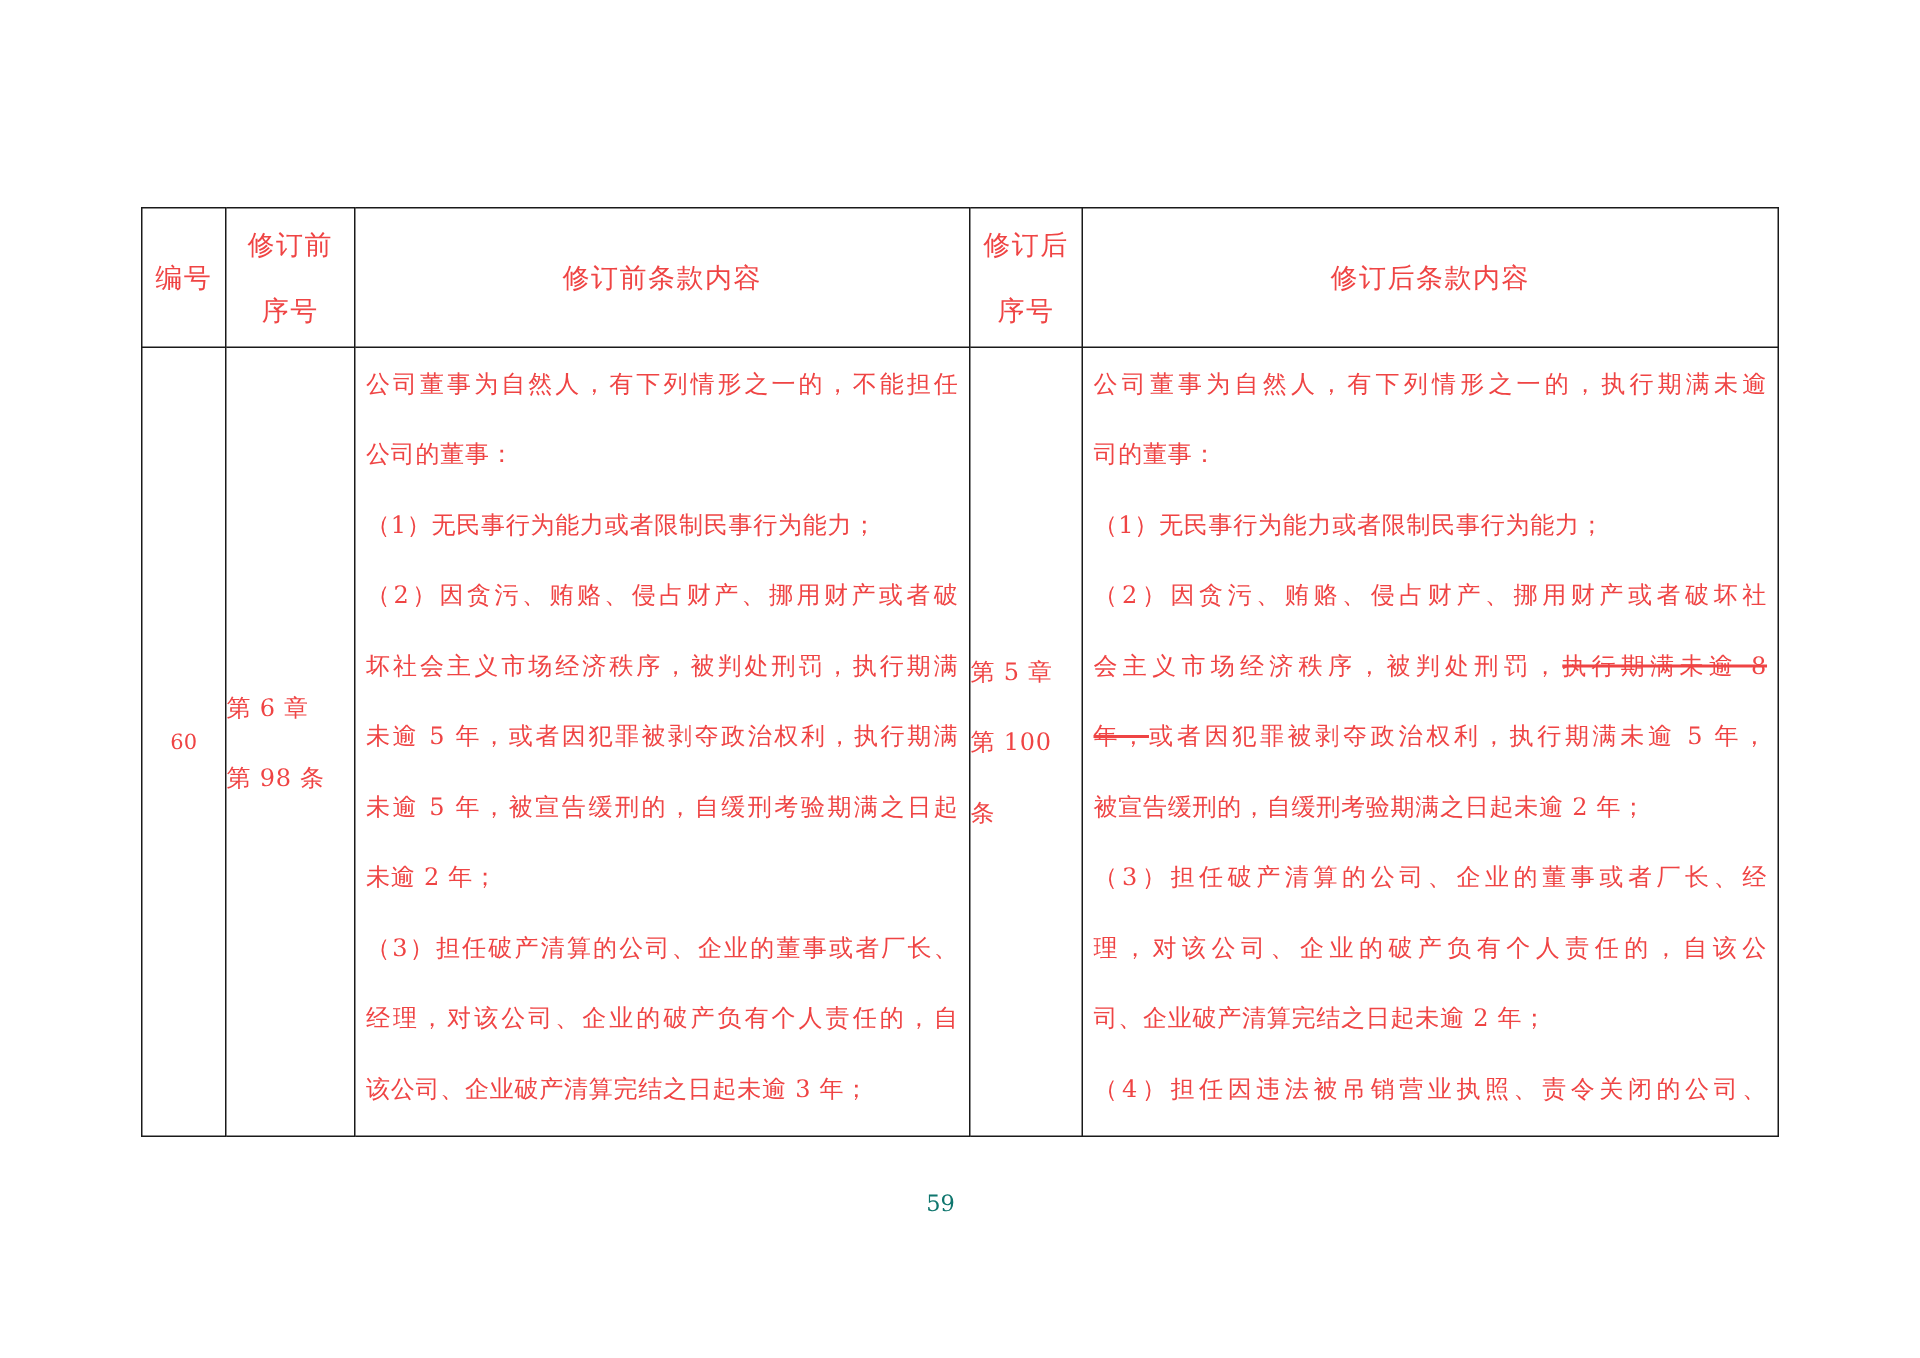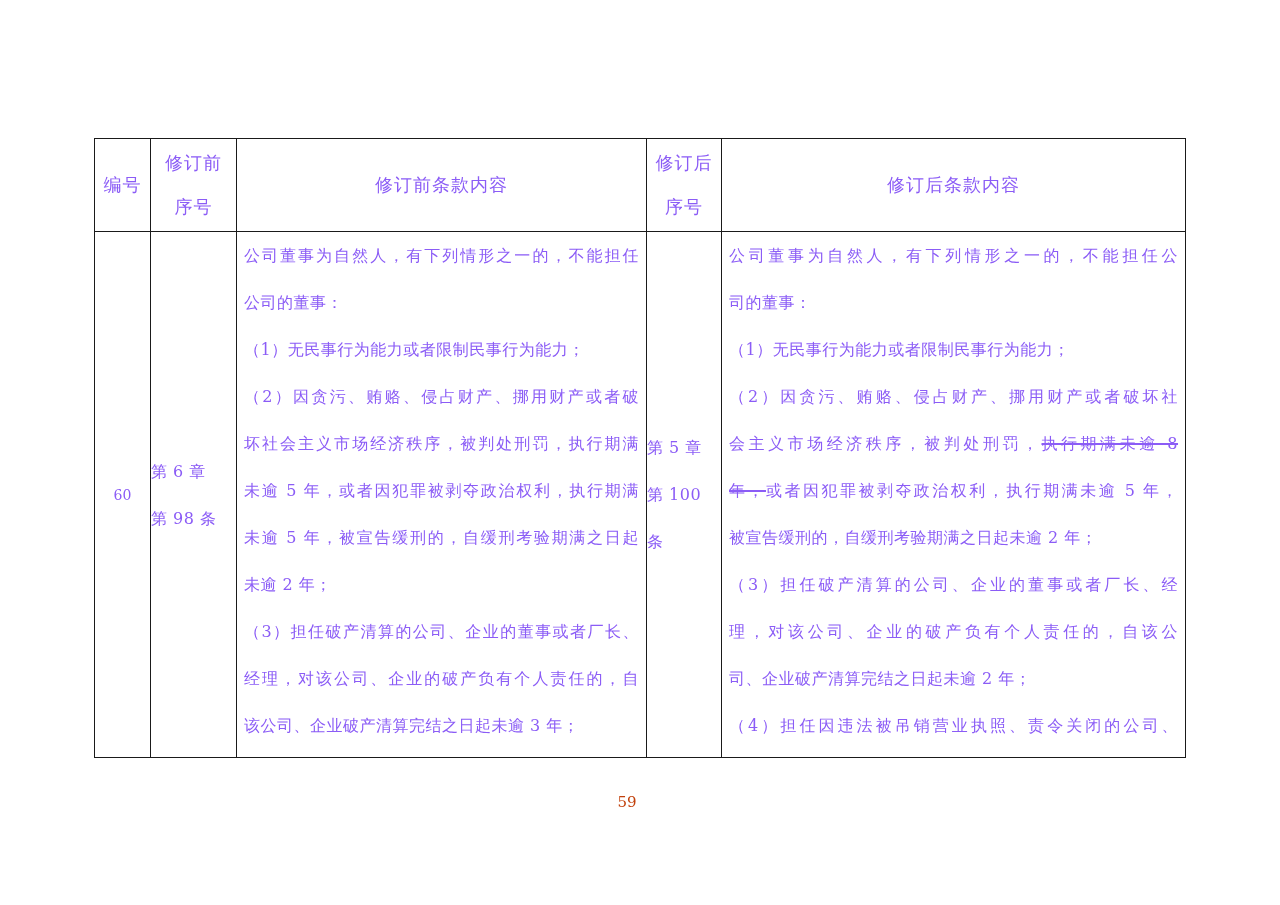--- a/index.html
+++ b/index.html
@@ -12,21 +12,21 @@
   .page{position:absolute;inset:0;background:#ffffff;}
   table.rev-table{
     position:absolute;left:94px;top:138px;
     width:1091px;height:619px;
     border-collapse:collapse;table-layout:fixed;
   }
   .rev-table th,.rev-table td{
     border:1px solid #1a1a1a;
     padding:0;
     font-weight:normal;
-    color:#8b5cf6;
+    color:#ef4444;
   }
   tr.header-row{height:93px;}
   tr.body-row{height:526px;}
   th{
     font-family:"Liberation Sans","DejaVu Sans",sans-serif;
     font-weight:700;font-size:18px;
     text-align:center;vertical-align:middle;
     letter-spacing:1px;
   }
   th .hline{display:block;line-height:44px;}
@@ -54,21 +54,21 @@
     text-align:justify;
     text-align-last:justify;
     text-justify:inter-character;
   }
   .strike{
     text-decoration:line-through;
     text-decoration-thickness:1.5px;
   }
   .page-number{
     position:absolute;left:563px;top:793px;width:128px;
-    text-align:center;font-size:15px;color:#c2410c;
+    text-align:center;font-size:15px;color:#0f766e;
     font-family:"DejaVu Serif","Liberation Serif",serif;
   }
 </style>
 </head>
 <body>
 
 <div class="page">
 
   <table class="rev-table">
     <colgroup>
@@ -118,21 +118,21 @@
             <div class="tline just"><span>（3）担任破产清算的公司、企业的董事或者厂长、</span></div>
             <div class="tline just"><span>经理，对该公司、企业的破产负有个人责任的，自</span></div>
             <div class="tline"><span>该公司、企业破产清算完结之日起未逾 3 年；</span></div>
           </td>
         <td class="ref-cell">
             <div class="tline"><span>第 5 章</span></div>
             <div class="tline"><span>第 100</span></div>
             <div class="tline"><span>条</span></div>
           </td>
         <td class="content-cell">
-            <div class="tline just"><span>公司董事为自然人，有下列情形之一的，不能担任公</span></div>
+            <div class="tline just"><span>公司董事为自然人，有下列情形之一的，执行期满未逾</span></div>
             <div class="tline"><span>司的董事：</span></div>
             <div class="tline"><span>（1）无民事行为能力或者限制民事行为能力；</span></div>
             <div class="tline just"><span>（2）因贪污、贿赂、侵占财产、挪用财产或者破坏社</span></div>
             <div class="tline just"><span>会主义市场经济秩序，被判处刑罚，</span><span class="strike">执行期满未逾 8</span></div>
             <div class="tline just"><span class="strike">年，</span><span>或者因犯罪被剥夺政治权利，执行期满未逾 5 年，</span></div>
             <div class="tline"><span>被宣告缓刑的，自缓刑考验期满之日起未逾 2 年；</span></div>
             <div class="tline just"><span>（3）担任破产清算的公司、企业的董事或者厂长、经</span></div>
             <div class="tline just"><span>理，对该公司、企业的破产负有个人责任的，自该公</span></div>
             <div class="tline"><span>司、企业破产清算完结之日起未逾 2 年；</span></div>
             <div class="tline just"><span>（4）担任因违法被吊销营业执照、责令关闭的公司、</span></div>

